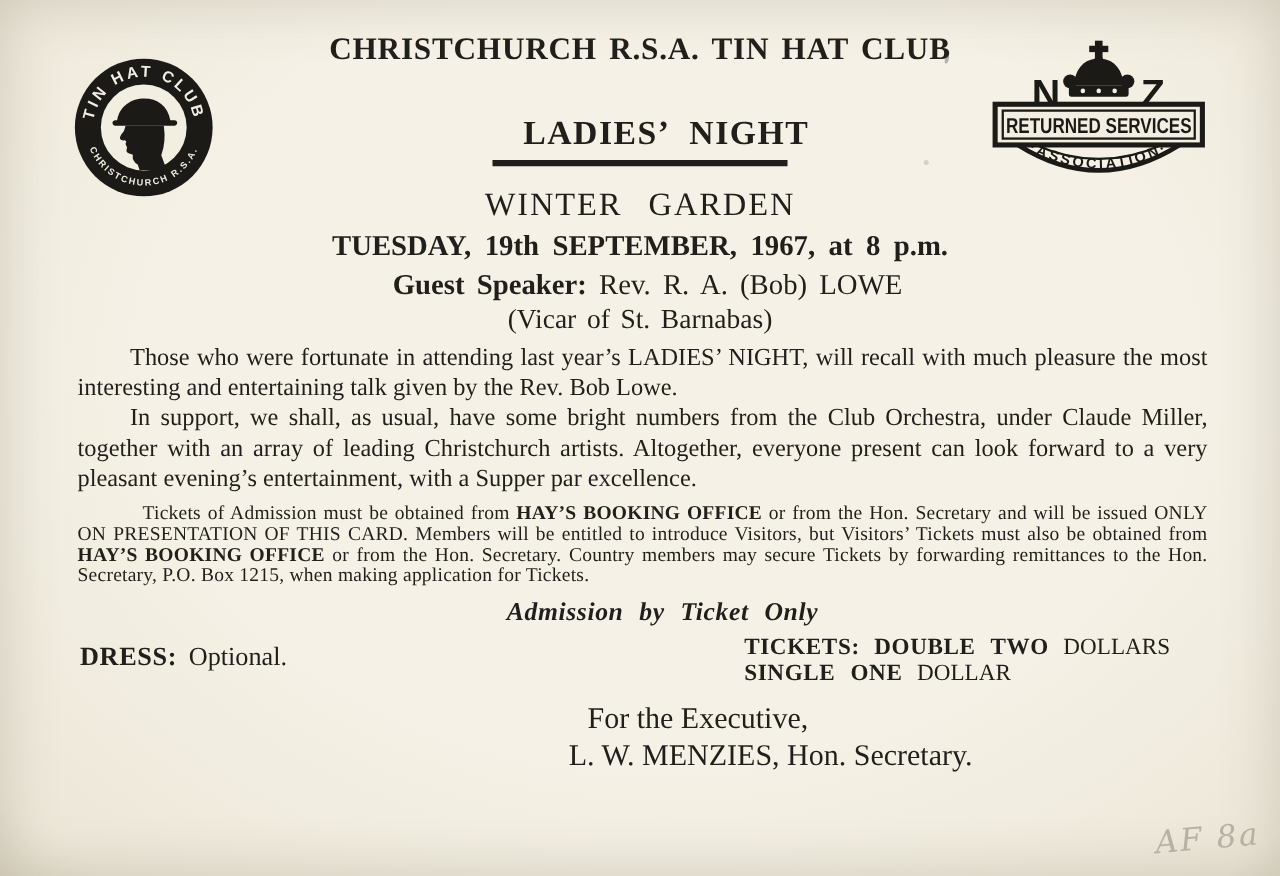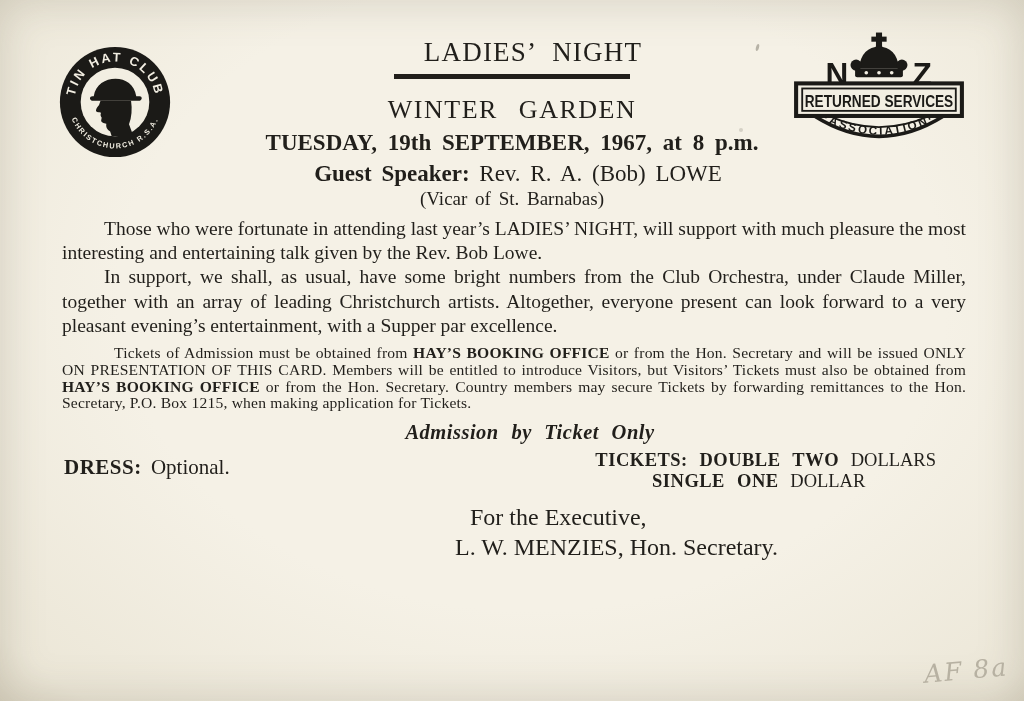--- a/index.html
+++ b/index.html
@@ -14,44 +14,44 @@
     background-image: radial-gradient(ellipse at 52% 42%, #f5f1e6 55%, #ece7d8 92%, #e2dccb 100%);
     box-shadow: inset 0 0 46px rgba(96,86,62,.22);
     color:#211f1b;
   }
   .center { text-align:center; }
   .club-title {
     margin:0; padding-top:26px;
     font-size:25px; font-weight:bold; letter-spacing:.6px; word-spacing:3px;
   }
   .event-title {
-    margin-top:37px; font-size:27px; font-weight:normal;
+    margin-top:37px; font-size:27px; font-weight:bold;
     letter-spacing:1.2px; word-spacing:9px;margin-left:42px;
   }
   .title-rule { width:236px; height:5px; background:#211f1b; margin:6px auto 0; }
   .venue { margin-top:16px; font-size:26px; letter-spacing:1.5px; word-spacing:13px; }
   .datetime { margin-top:5px; font-size:23px; font-weight:bold; word-spacing:5px; }
   .speaker { margin-top:5px; font-size:23px; word-spacing:4px; }
   .speaker .lbl { font-weight:bold;margin-left:12px; }
-  .vicar { margin-top:1px; font-size:19px; word-spacing:3px; }
+  .vicar { margin-top:1px; font-size:22px; word-spacing:3px; }
   .body-text { margin:7px 58px 0 62px; font-size:19.5px; line-height:24.2px; text-align:justify; }
   .body-text p { margin:0; text-indent:42px; }
   .fine-print {
     margin:7px 58px 0 62px; font-size:15.6px; line-height:16.8px;
     text-align:justify; text-indent:52px; letter-spacing:.2px;
   }
   .fine-print .b, .b { font-weight:bold; }
   .admission {
     margin-top:9px; text-align:center;
     font-style:italic; font-weight:bold; font-size:20.5px; word-spacing:7px; letter-spacing:.5px;margin-left:36px;
   }
   .bottom-row { position:relative; margin:6px 62px 0; height:46px; }
   .dress { position:absolute; left:2px; top:5px; font-size:21px; word-spacing:4px; }
   .dress .lbl { font-weight:bold; letter-spacing:.5px; }
-  .tickets { position:absolute; right:26px; top:0; text-align:center; font-size:18.5px; line-height:21px; }
+  .tickets { position:absolute; right:26px; top:0; text-align:left; font-size:18.5px; line-height:21px; }
   .tickets .row { word-spacing:7px; }
   .tickets .row2 { padding-right:14px; }
   .tickets .lbl, .tickets .emph { font-weight:bold; letter-spacing:.5px; }
   .executive { margin:6px 0 0 455px; font-size:24px; line-height:30px; }
   .executive .line1 { text-indent:15px; margin:0; }
   .executive .line2 { margin:0; }
   .handwritten {
     position:absolute; right:16px; bottom:16px;
     font-style:italic; color:#b7b1a2; font-size:25px;
     transform:rotate(-5deg); letter-spacing:2px;
@@ -121,33 +121,34 @@
       <path d="M38 84 Q87.5 106 137 84" fill="none" stroke="#1b1a17" stroke-width="1.8"></path>
       <text font-size="11.5" font-weight="bold" fill="#1b1a17" letter-spacing="2.2">
         <textPath href="#rsaArc" startOffset="50%" text-anchor="middle">·ASSOCIATION·</textPath>
       </text>
     </svg>
   </div>
 
   <div class="speck speck1"></div>
   <div class="speck speck2"></div>
 
+  <h1 class="club-title center">CHRISTCHURCH R.S.A. TIN HAT CLUB</h1>
   <div class="event-title center">LADIES’ NIGHT</div>
   <div class="title-rule"></div>
 
   <div class="venue center">WINTER GARDEN</div>
   <div class="datetime center">TUESDAY, 19th SEPTEMBER, 1967, at 8 p.m.</div>
   <div class="speaker center">
     <span class="lbl">Guest Speaker:</span>
     <span>Rev. R. A. (Bob) LOWE</span>
   </div>
   <div class="vicar center">(Vicar of St. Barnabas)</div>
 
   <div class="body-text">
-    <p>Those who were fortunate in attending last year’s LADIES’ NIGHT, will support with much pleasure the most interesting and entertaining talk given by the Rev. Bob Lowe.</p>
+    <p>Those who were fortunate in attending last year’s LADIES’ NIGHT, will recall with much pleasure the most interesting and entertaining talk given by the Rev. Bob Lowe.</p>
     <p>In support, we shall, as usual, have some bright numbers from the Club Orchestra, under Claude Miller, together with an array of leading Christchurch artists.  Altogether, everyone present can look forward to a very pleasant evening’s entertainment, with a Supper par excellence.</p>
   </div>
 
   <p class="fine-print"><span>Tickets of Admission must be obtained from </span><span class="b">HAY’S BOOKING OFFICE</span><span> or from the Hon. Secretary and will be issued ONLY ON PRESENTATION OF THIS CARD.  Members will be entitled to introduce Visitors, but Visitors’ Tickets must also be obtained from </span><span class="b">HAY’S BOOKING OFFICE</span><span> or from the Hon. Secretary.  Country members may secure Tickets by forwarding remittances to the Hon. Secretary, P.O. Box 1215, when making application for Tickets.</span></p>
 
   <div class="admission">Admission by Ticket Only</div>
 
   <div class="bottom-row">
     <div class="dress">
       <span class="lbl">DRESS:</span>

